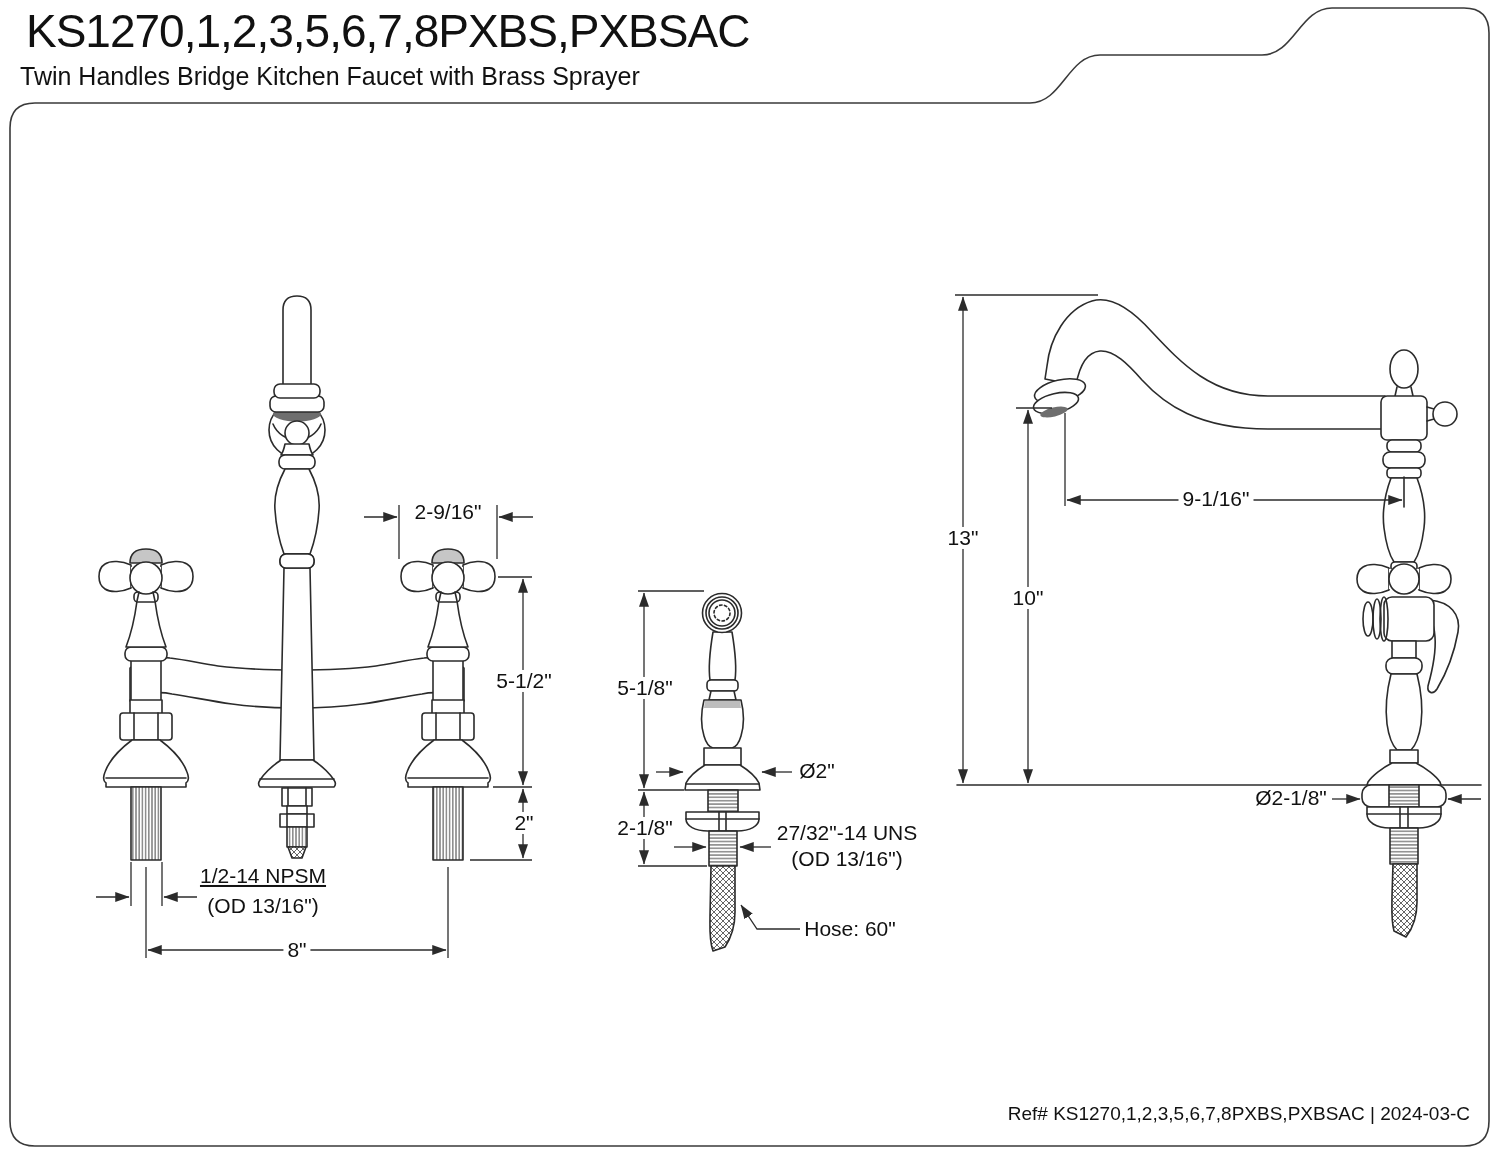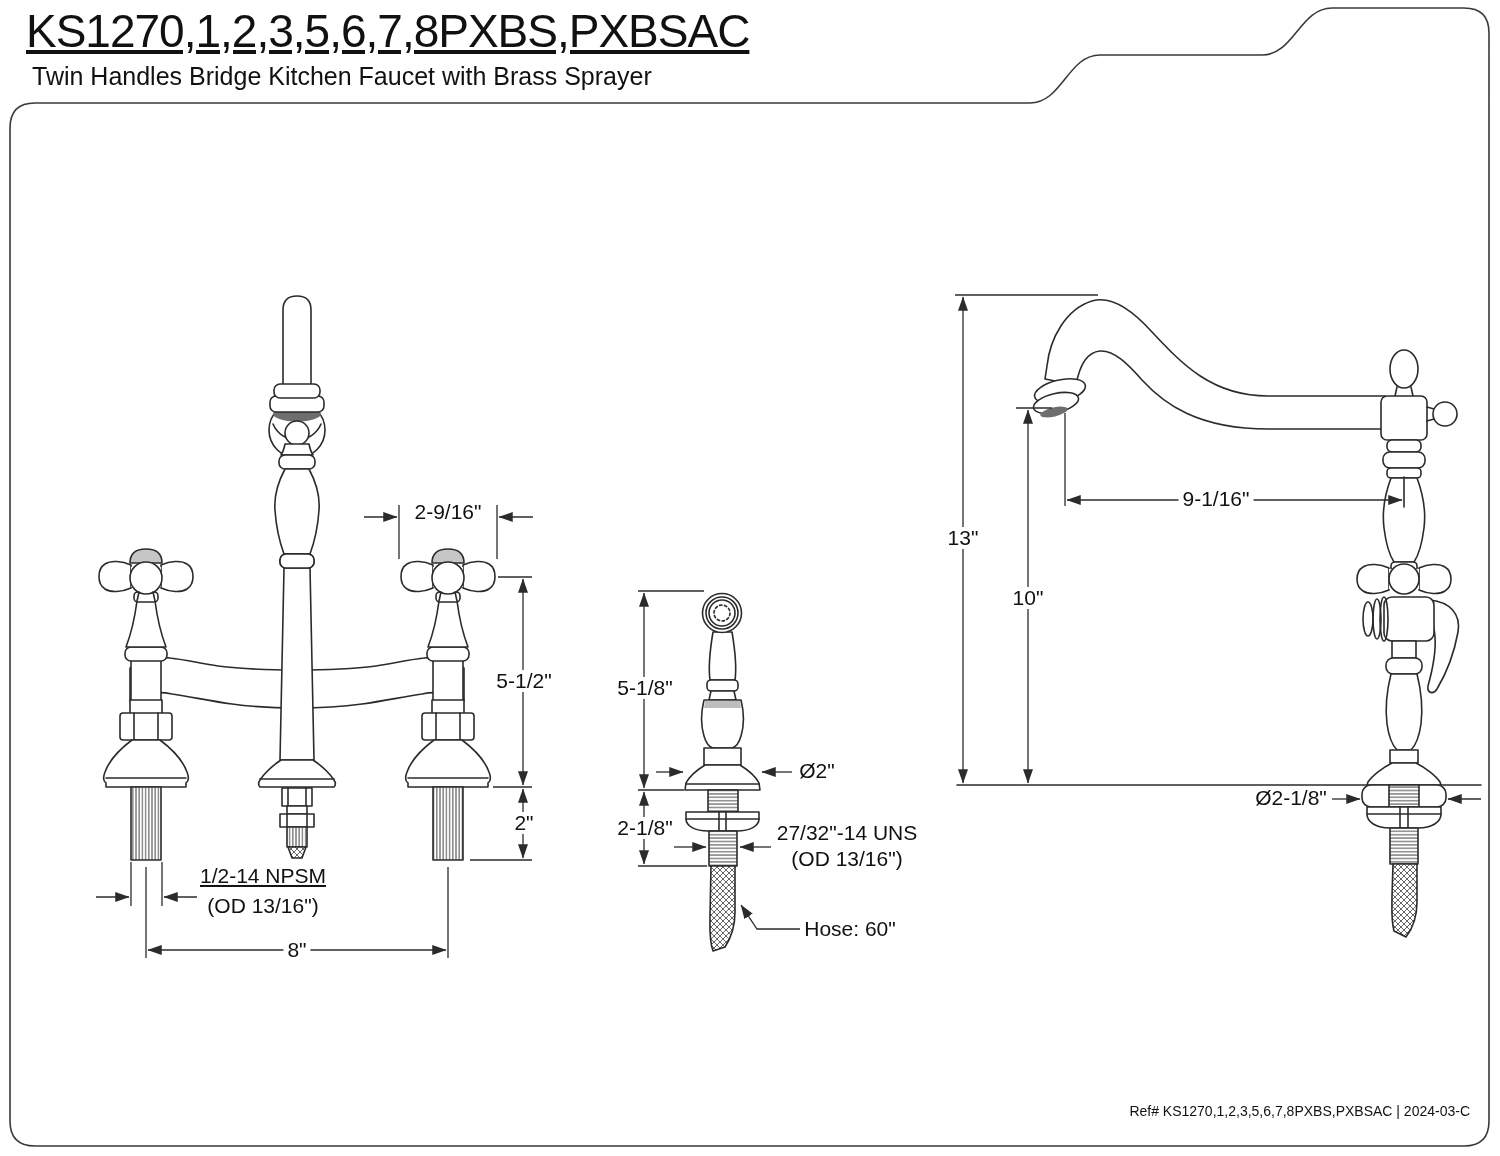--- a/index.html
+++ b/index.html
@@ -1,25 +1,25 @@
 <!DOCTYPE html>
 <html><head>
 <meta charset="utf-8">
 <style>
   html,body{margin:0;padding:0;background:#fff;}
   .page{position:relative;width:1500px;height:1156px;background:#fff;overflow:hidden;
         font-family:"Liberation Sans", sans-serif;color:#111;}
   .page-title{position:absolute;left:26px;top:4px;font-size:46px;font-weight:400;
-        letter-spacing:-1px;white-space:nowrap;text-decoration:underline;}
-  .page-subtitle{position:absolute;left:32px;top:62px;font-size:25px;font-weight:400;white-space:nowrap;}
+        letter-spacing:-1px;white-space:nowrap;}
+  .page-subtitle{position:absolute;left:20px;top:62px;font-size:25px;font-weight:400;white-space:nowrap;}
   .drawing-svg{position:absolute;left:0;top:0;}
   .dim{position:absolute;transform:translate(-50%,-50%);font-size:21px;line-height:1.05;
        background:#fff;padding:0 4px;white-space:nowrap;}
   .dim.nobg{background:transparent;}
-  .footer-ref{position:absolute;right:30px;top:1103px;font-size:14px;white-space:nowrap;}
+  .footer-ref{position:absolute;right:30px;top:1103px;font-size:19px;white-space:nowrap;}
 </style>
 </head>
 <body>
 
 <div class="page">
 
   <div class="page-title">KS1270,1,2,3,5,6,7,8PXBS,PXBSAC</div>
   <div class="page-subtitle">Twin Handles Bridge Kitchen Faucet with Brass Sprayer</div>
 
   <svg class="drawing-svg" width="1500" height="1156" viewBox="0 0 1500 1156">

